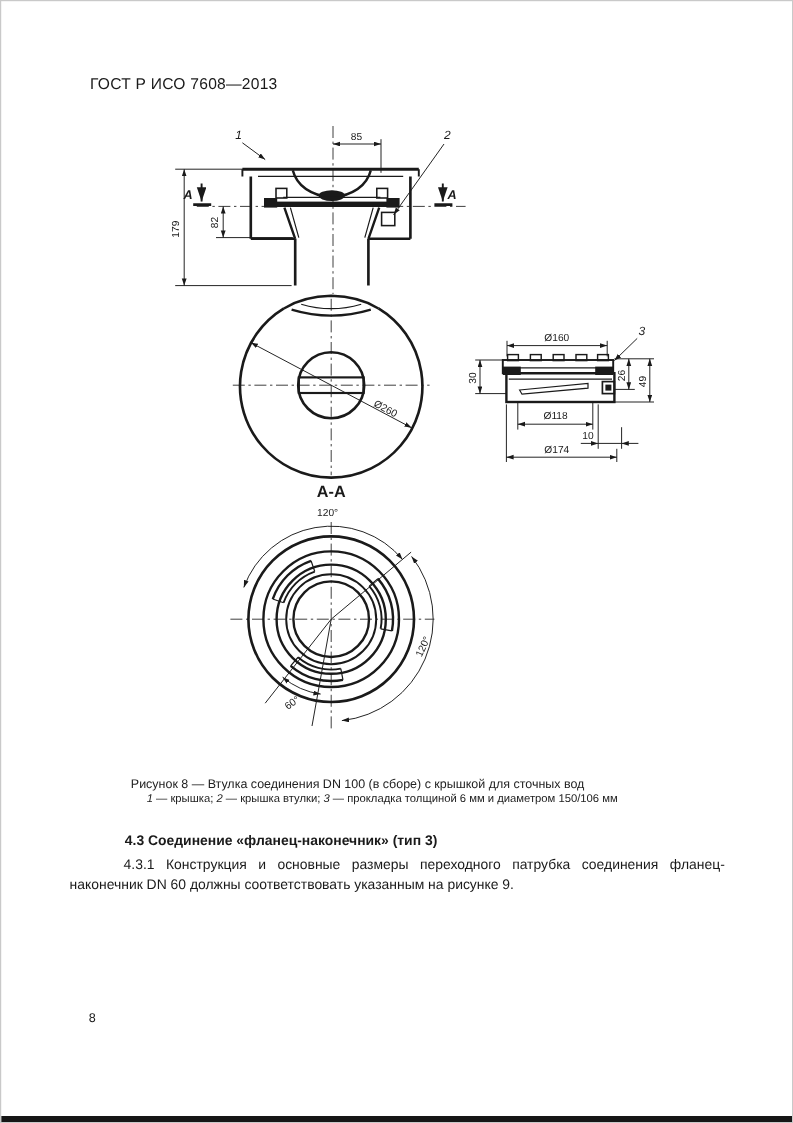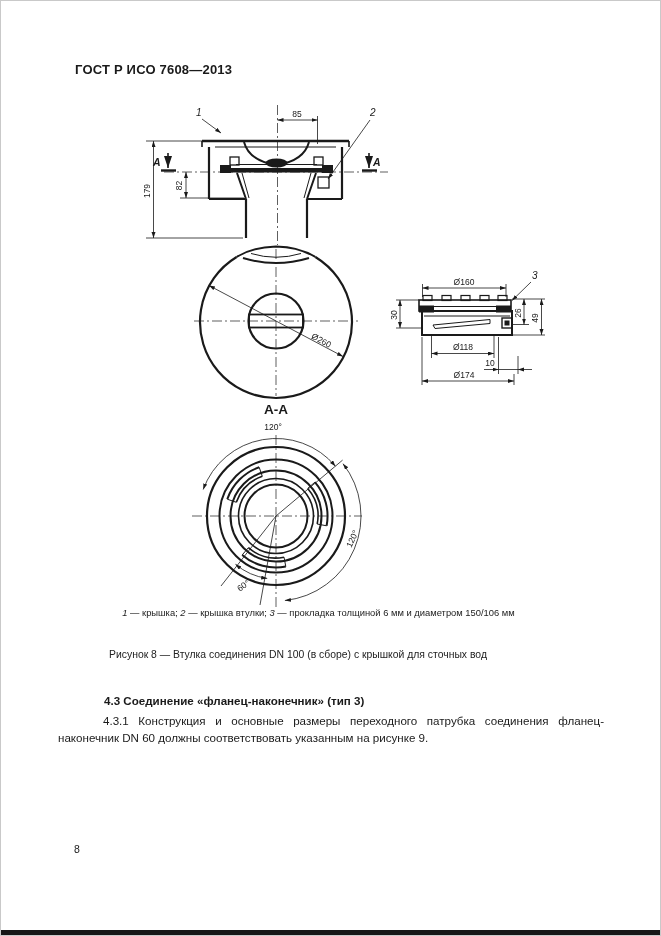--- a/index.html
+++ b/index.html
@@ -4,22 +4,22 @@
 <style>
   html,body{margin:0;padding:0;}
   body{
     width:661px;height:936px;position:relative;
     background:#ffffff;
     font-family:"Liberation Sans", sans-serif;
     color:#1a1a1a;overflow:hidden;
     border:1px solid #c9c9c9;box-sizing:border-box;
   }
   .abs{position:absolute;}
-  .doc-header{left:74px;top:61px;font-size:13px;font-weight:bold;letter-spacing:.2px;}
-  .legend-line{left:0;top:606px;width:635px;text-align:center;font-size:9.4px;color:#222;}
+  .doc-header{left:74px;top:61px;font-size:13px;font-weight:normal;letter-spacing:.2px;}
+  .legend-line{left:0;top:658px;width:635px;text-align:center;font-size:9.4px;color:#222;}
   .legend-num{font-style:italic;}
   .fig-caption{left:0;top:648px;width:594px;text-align:center;font-size:10.4px;color:#222;}
   .sec-heading{left:103px;top:693px;font-size:11.6px;font-weight:bold;}
   .sec-par{left:57px;top:712px;width:546px;font-size:11.6px;line-height:1.45;
     text-align:justify;text-indent:45px;}
   .page-num{left:73px;top:842px;font-size:10.5px;}
   .bottom-bar{left:0;bottom:0;width:661px;height:5px;background:#161616;}
   svg{position:absolute;overflow:visible;}
   svg text{font-family:"Liberation Sans", sans-serif;font-size:8.5px;fill:#1a1a1a;}
   svg text.cal{font-size:10px;font-style:italic;}

